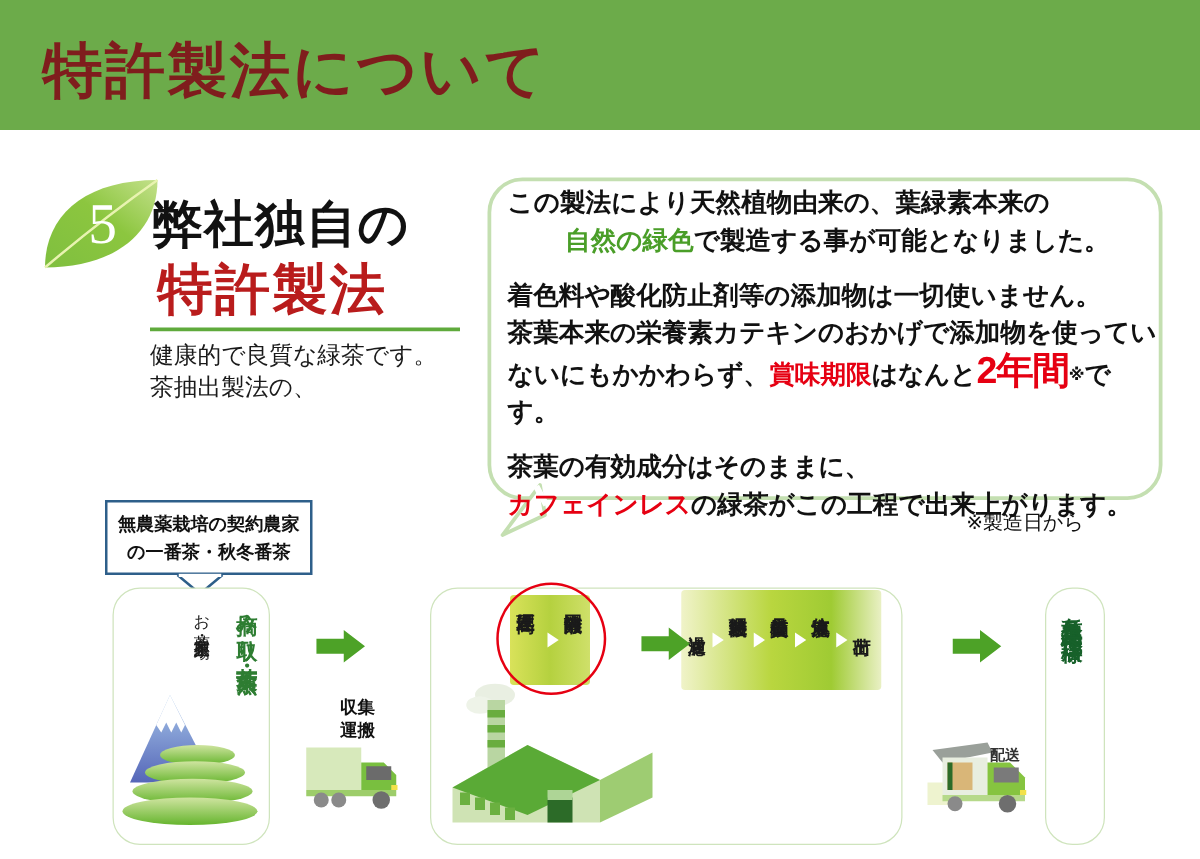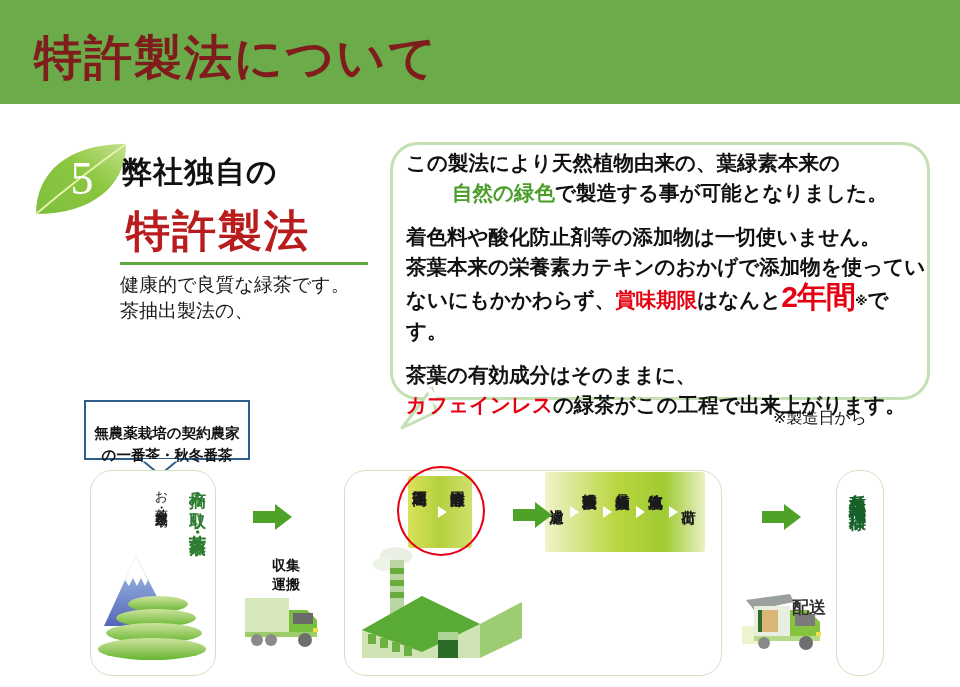--- a/index.html
+++ b/index.html
@@ -49,21 +49,21 @@
     font-size: 46px;
     line-height: 62px;
     font-weight: normal;
     color: #ffffff;
     font-family: "Liberation Serif", serif;
   }
 
   .head-line1 {
     position: absolute;
     left: 122px; top: 152px;
-    font-size: 30px;
+    font-size: 40px;
     font-weight: bold;
     color: #111111;
     letter-spacing: 1px;
     white-space: nowrap;
   }
   .head-line2 {
     position: absolute;
     left: 126px; top: 202px;
     font-size: 44px;
     font-weight: bold;
@@ -138,21 +138,21 @@
     left: 84px; top: 400px;
     width: 166px; height: 60px;
     border: 2px solid #2e5f8a;
     background: #ffffff;
     box-sizing: border-box;
     text-align: center;
     font-size: 14.5px;
     line-height: 22px;
     font-weight: bold;
     color: #111111;
-    padding-top: 20px;
+    padding-top: 7px;
   }
   .callout-tail {
     position: absolute;
     left: 140px; top: 459px;
     width: 40px; height: 18px;
   }
 
   .panel {
     position: absolute;
     border: 1.6px solid #cfe4bd;
@@ -198,21 +198,21 @@
     left: 272px; top: 556px;
     font-size: 14px;
     line-height: 19px;
     text-align: center;
     color: #111111;
     font-weight: bold;
   }
   .label-deliver {
     position: absolute;
     left: 792px; top: 596px;
-    font-size: 17px;
+    font-size: 12px;
     color: #333333;
     font-weight: bold;
     font-family: Liberation Serif, serif;
   }
 
   
   .strip {
     position: absolute;
     border-radius: 3px;
   }

